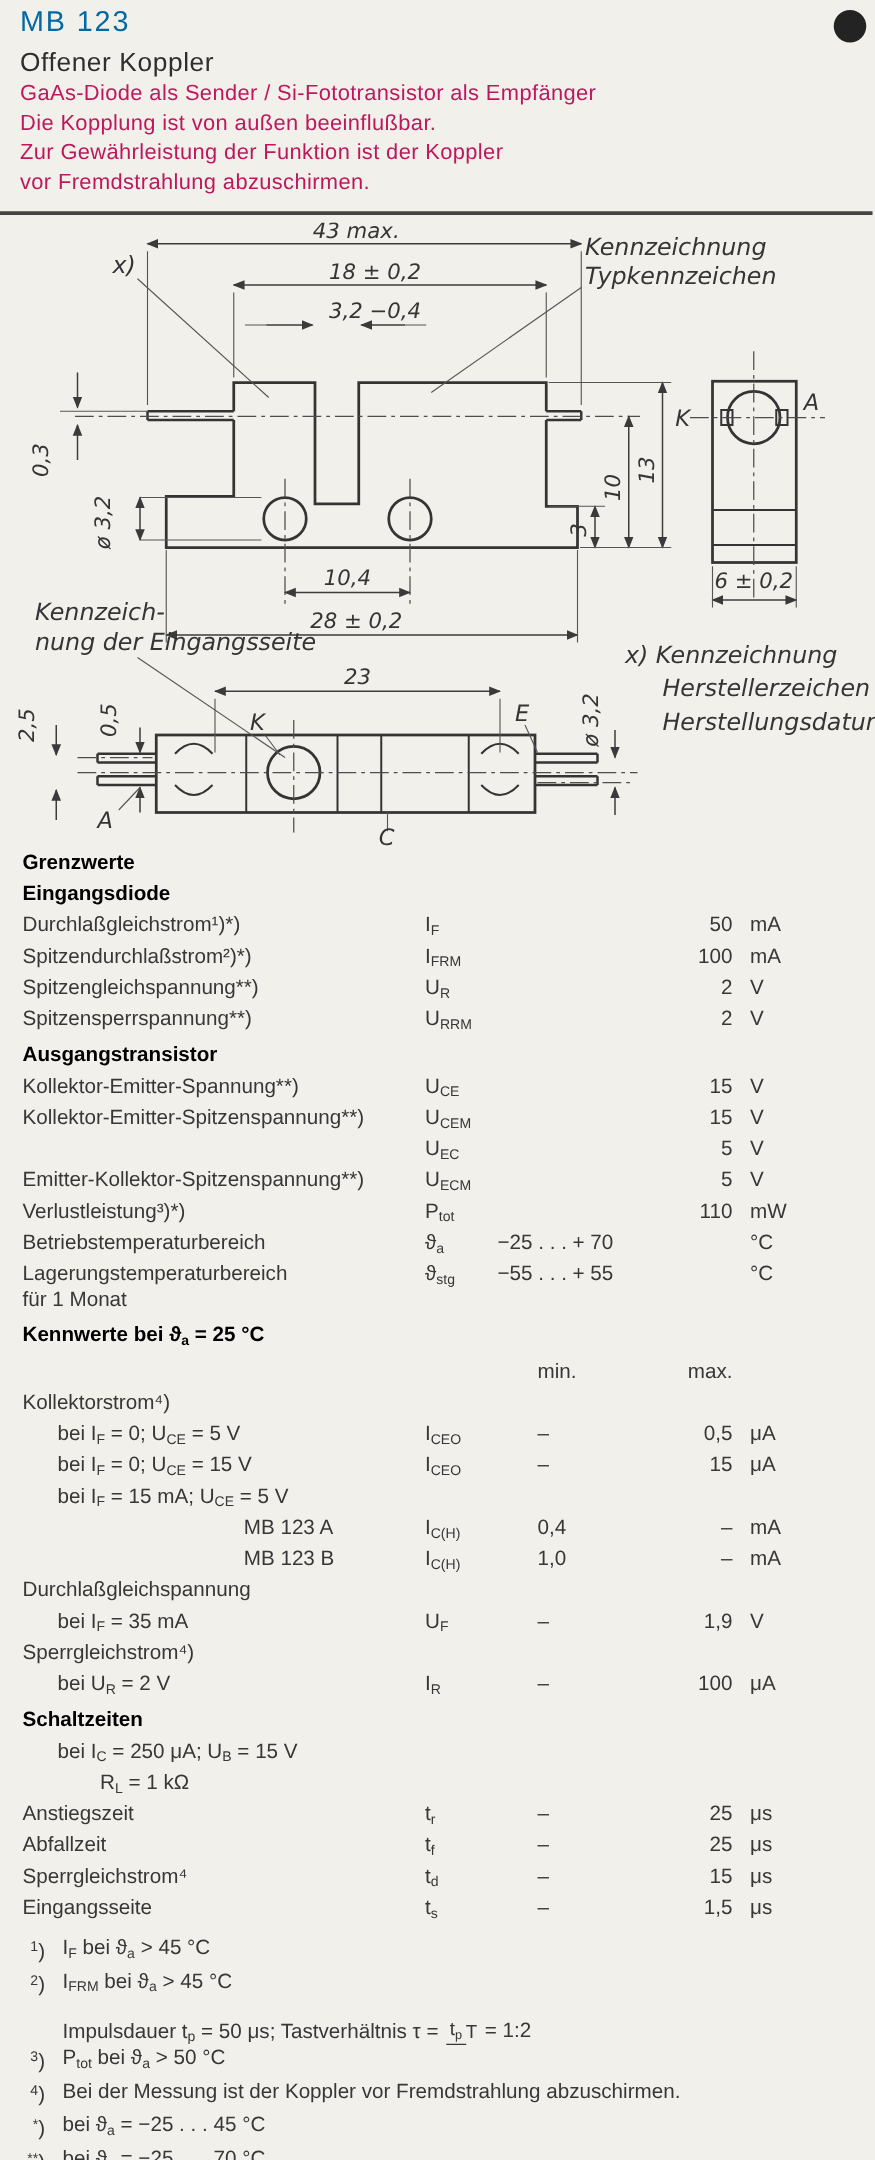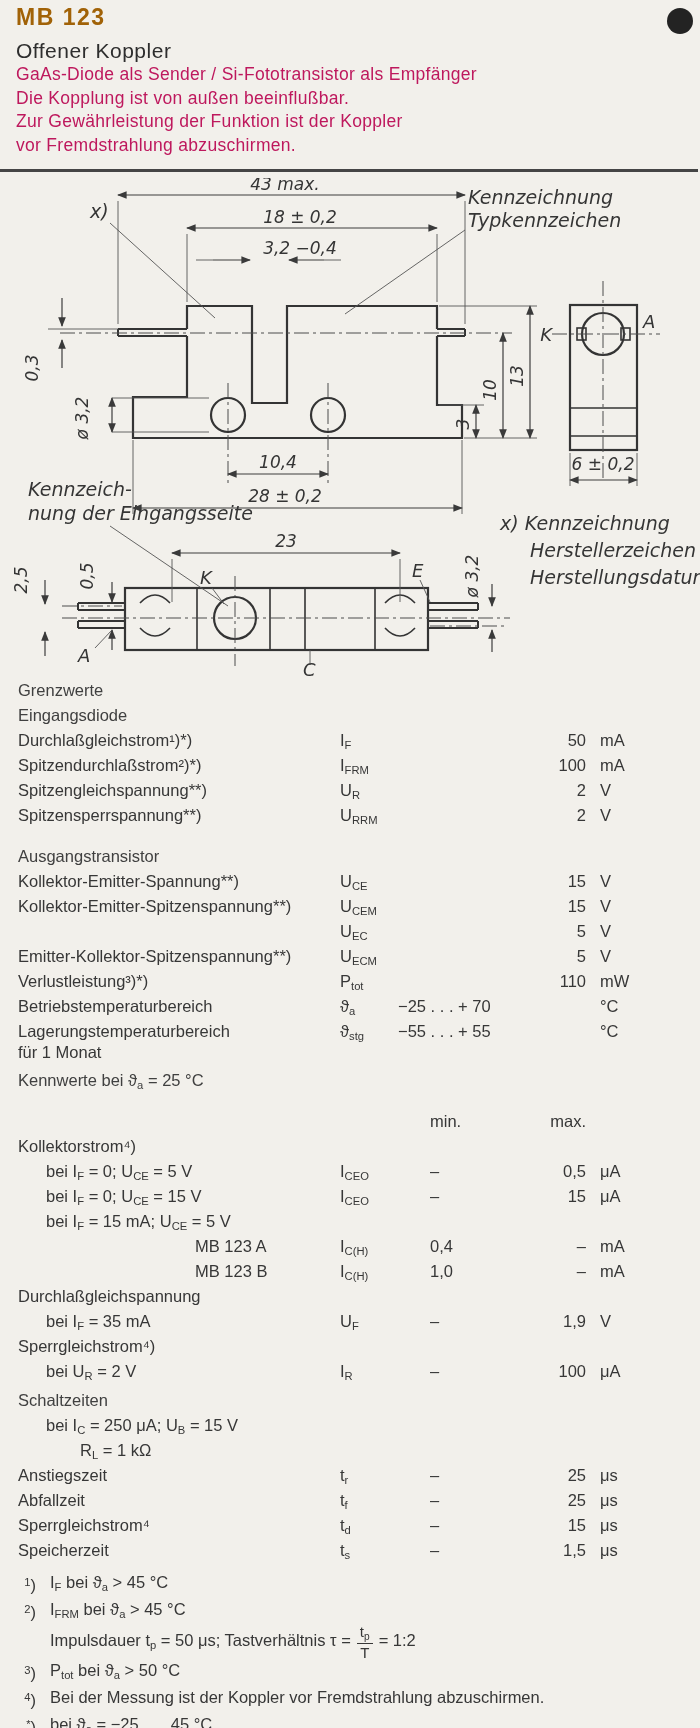--- a/index.html
+++ b/index.html
@@ -3,54 +3,54 @@
 <meta charset="utf-8">
 <title>MB 123</title>
 <style>
   html,body{margin:0;padding:0}
   body{width:700px;height:1728px;position:relative;background:#f2f0eb;overflow:hidden;
        font-family:"Liberation Sans","DejaVu Sans",sans-serif;color:#373737;}
   sub{font-size:0.68em;vertical-align:-0.28em;letter-spacing:0}
   sup{font-size:0.68em;vertical-align:0.45em}
   
   #hdr{position:absolute;left:16px;top:4px;width:650px}
-  .pn{font-size:23px;font-weight:700;color:#a16207;letter-spacing:1.5px}
+  .pn{font-size:23px;font-weight:400;color:#0369a1;letter-spacing:1.5px}
   .title{font-size:21px;margin-top:8px;color:#2e2e2e;letter-spacing:0.5px}
   .sub{font-size:17.5px;line-height:23.5px;color:#be185d;letter-spacing:0.3px}
   .dot{position:absolute;left:667px;top:8px;width:26px;height:26px;border-radius:50%;background:#232323}
   .rule{position:absolute;left:0;top:169px;width:698px;height:3px;background:#454545}
   
   #draw{position:absolute;left:0;top:178px}
   .dtxt{font:italic 17px "DejaVu Sans",sans-serif;fill:#353535}
   .dtxt2{font:italic 19px "DejaVu Sans",sans-serif;fill:#353535}
   .dlet{font:italic 18px "DejaVu Sans",sans-serif;fill:#353535}
   
   #specs{position:absolute;left:0;top:678px;width:700px}
   .row{position:relative;height:25px;line-height:25px;font-size:16.5px;white-space:nowrap}
   .row2{height:44px}
   .l2{top:21px}
-  .b{font-weight:400;color:#404040}
+  .b{font-weight:700;color:#000000}
   .cl{position:absolute;left:18px;white-space:nowrap}
   .ind1{left:46px}
   .ind2{left:195px}
   .ind3{left:80px}
   .cs{position:absolute;left:340px;white-space:nowrap}
   .crange{position:absolute;left:398px;white-space:nowrap}
   .cmin{position:absolute;left:430px;width:65px;}
   .cmax{position:absolute;left:518px;width:68px;text-align:right}
   .cunit{position:absolute;left:600px}
-  .mt2{margin-top:16px}.mt4{margin-top:4px}.mt6{margin-top:6px}
+  .mt2{margin-top:4px}.mt4{margin-top:4px}.mt6{margin-top:6px}
   .khead{height:26px;line-height:26px}
   
   .fn{position:relative;height:27px;line-height:27px;font-size:16.5px;white-space:nowrap}
   .fnimp{height:34px;line-height:34px}
   .fm{position:absolute;left:0;width:36px;text-align:right}
   .ft{position:absolute;left:50px;white-space:nowrap}
-  .frac{display:inline-flex;flex-direction:column;align-items:center;vertical-align:middle;
-        margin:0 6px;font-size:15px;line-height:1.15}
+  .frac{display:inline-flex;flex-direction:row;align-items:center;vertical-align:middle;
+        margin:16px 6px;font-size:15px;line-height:1.15}
   .frac .n{border-bottom:1.5px solid #373737;padding:0 3px}
 </style>
 </head>
 <body>
 
 <div id="hdr">
   <div class="pn">MB 123</div>
   <div class="title">Offener Koppler</div>
   <div class="sub">GaAs-Diode als Sender / Si-Fototransistor als Empfänger</div>
   <div class="sub">Die Kopplung ist von außen beeinflußbar.</div>
@@ -339,21 +339,21 @@
     <span class="cunit">μs</span>
   </div>
   <div class="row">
     <span class="cl">Sperrgleichstrom⁴</span>
     <span class="cs">t<sub>d</sub></span>
     <span class="cmin">–</span>
     <span class="cmax">15</span>
     <span class="cunit">μs</span>
   </div>
   <div class="row">
-    <span class="cl">Speicherzeit</span>
+    <span class="cl">Eingangsseite</span>
     <span class="cs">t<sub>s</sub></span>
     <span class="cmin">–</span>
     <span class="cmax">1,5</span>
     <span class="cunit">μs</span>
   </div>
 
   <div class="fn mt6">
     <span class="fm"><sup>1</sup>)</span>
     <span class="ft">I<sub>F</sub> bei ϑ<sub>a</sub> &gt; 45 °C</span>
   </div>

